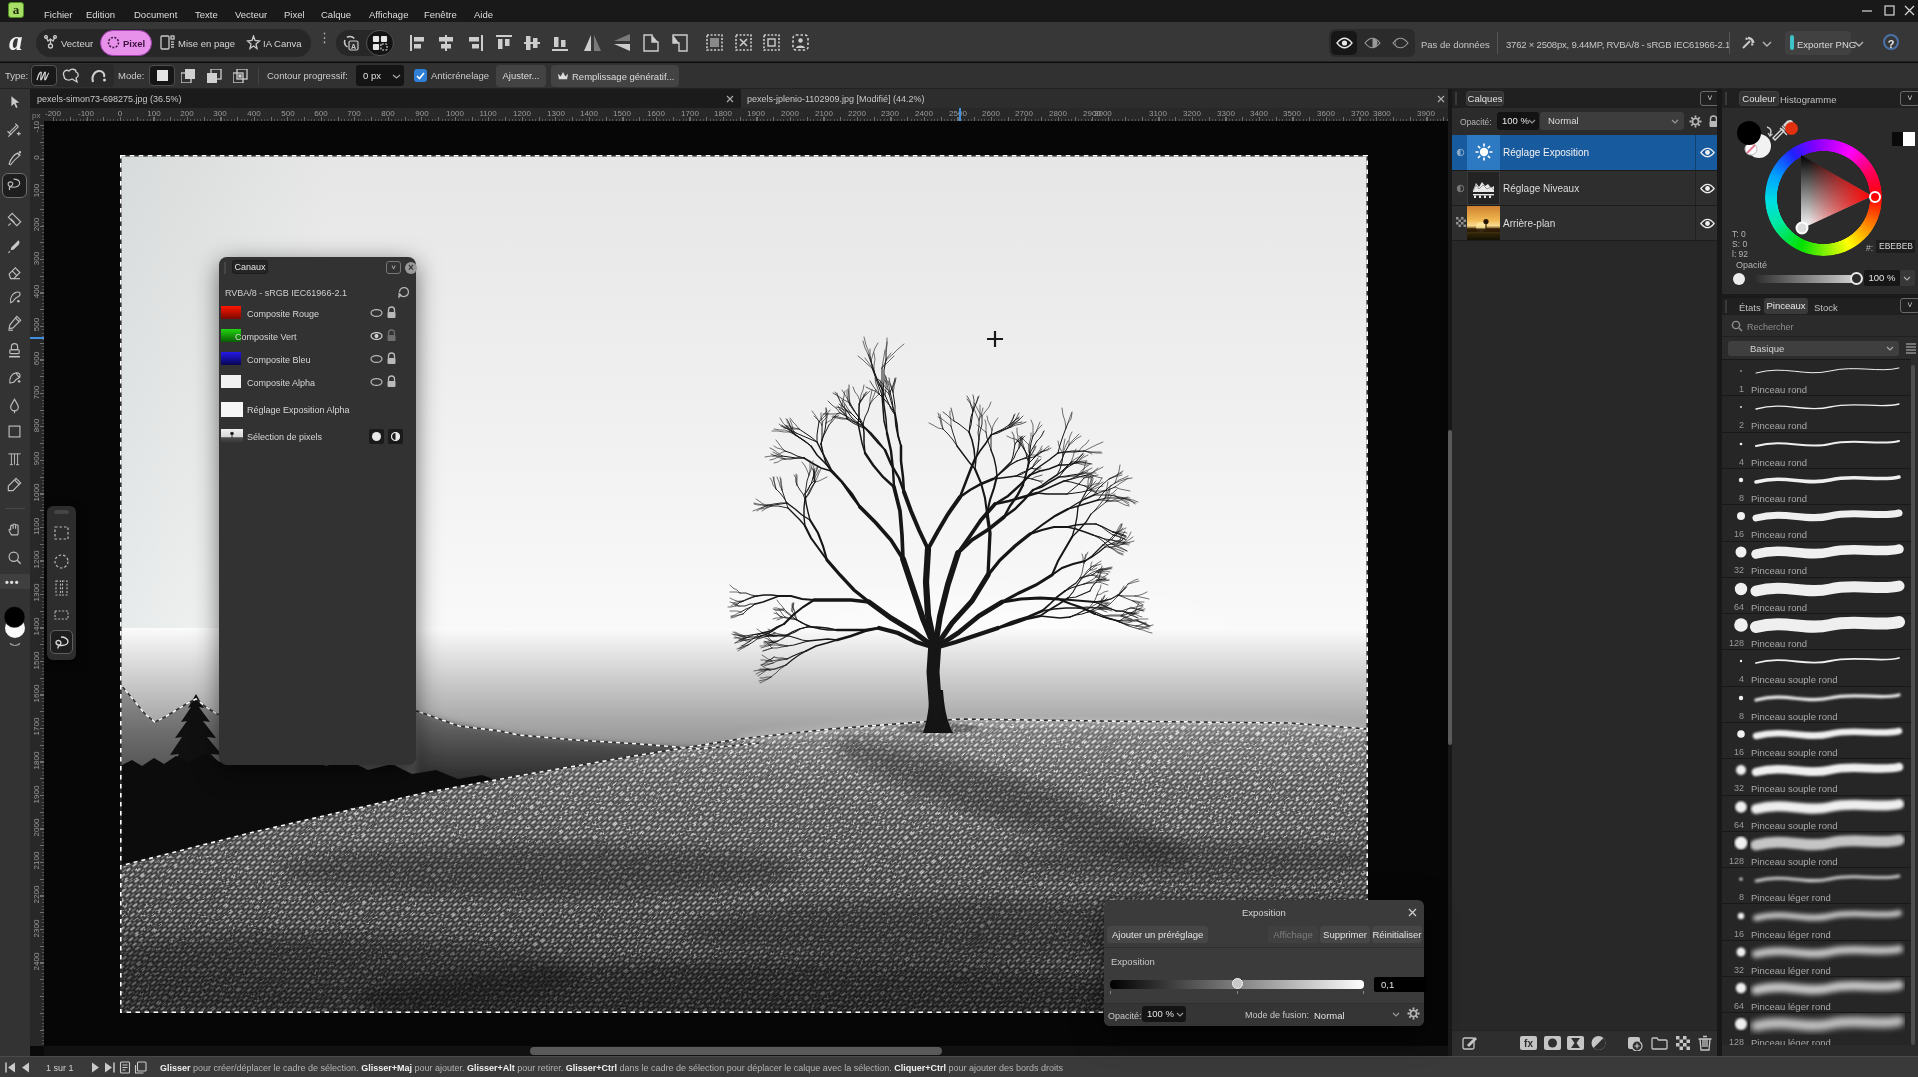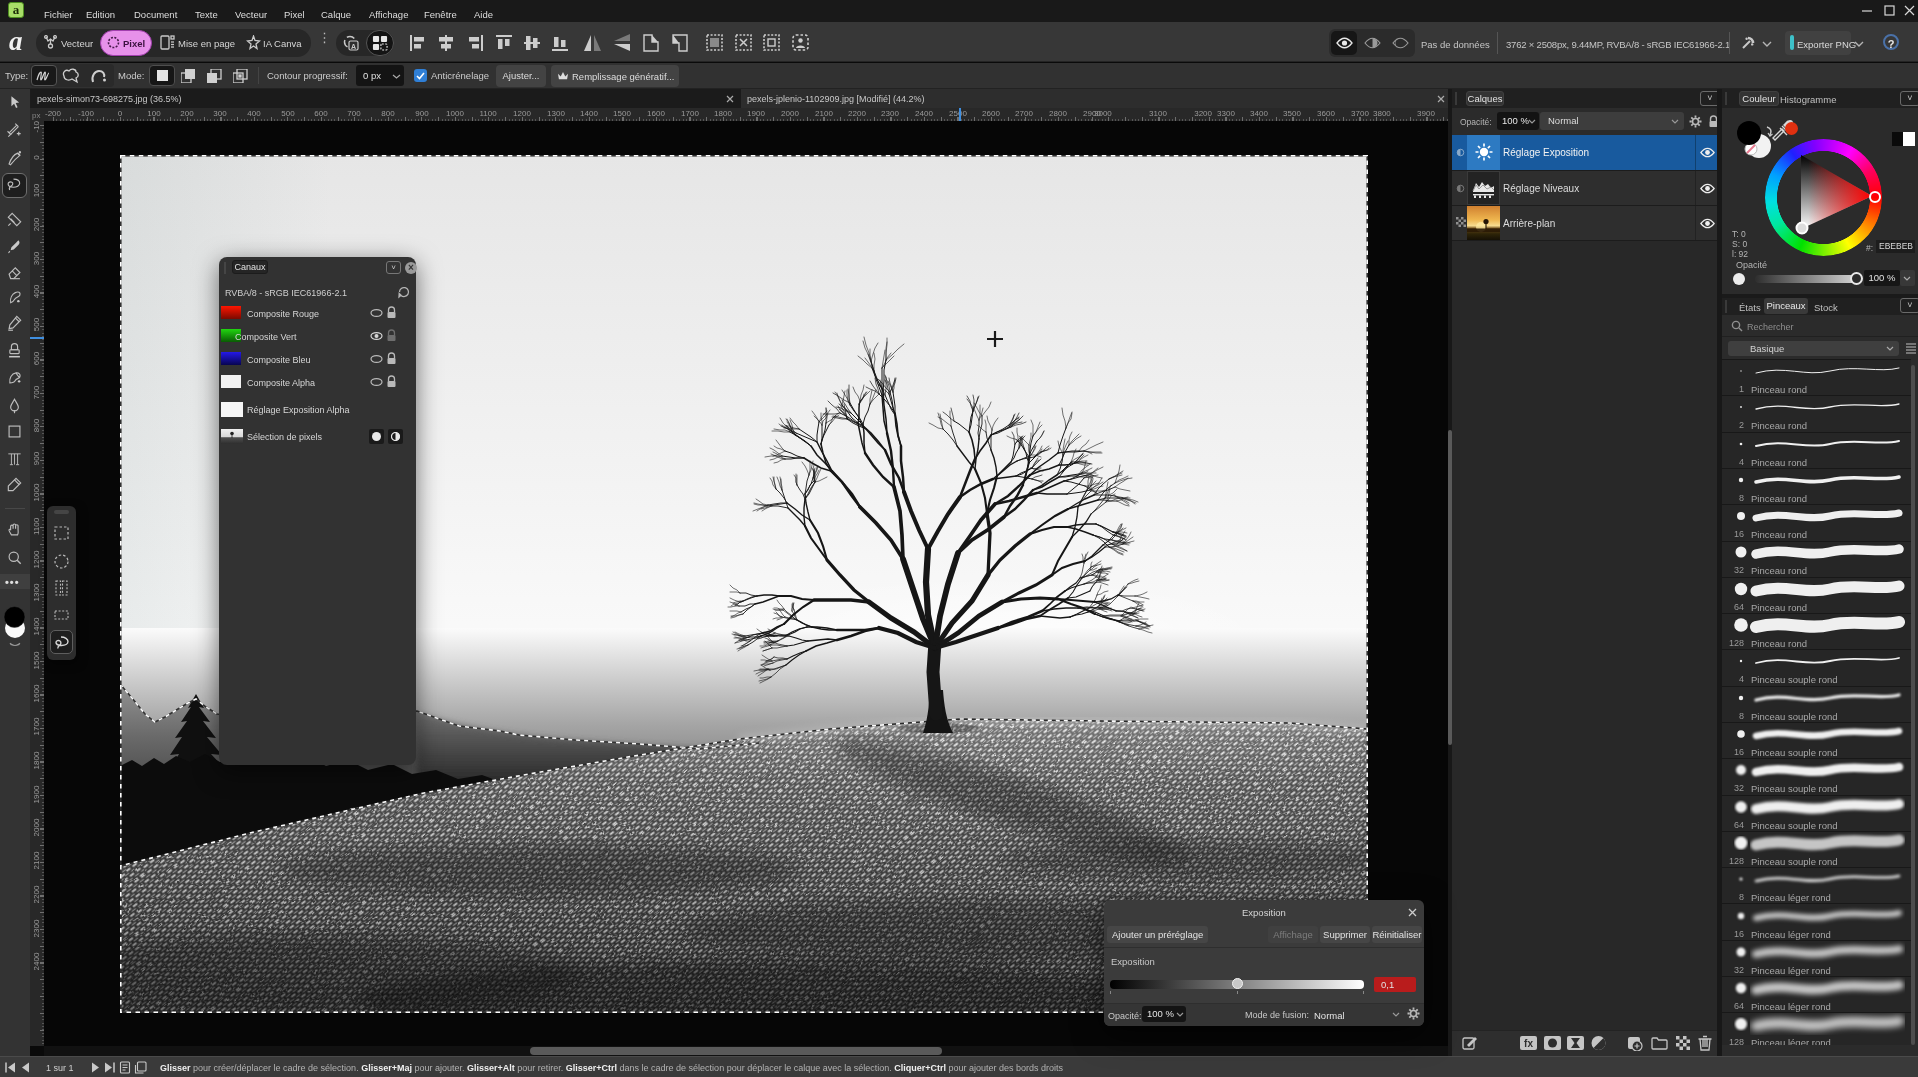--- a/index.html
+++ b/index.html
@@ -351,21 +351,21 @@
 <span style="position:absolute;left:813px;top:1px;width:40px;margin-left:-20px;text-align:center;font-size:8px;color:#9a9a9a">2200</span>
 <span style="position:absolute;left:846px;top:1px;width:40px;margin-left:-20px;text-align:center;font-size:8px;color:#9a9a9a">2300</span>
 <span style="position:absolute;left:880px;top:1px;width:40px;margin-left:-20px;text-align:center;font-size:8px;color:#9a9a9a">2400</span>
 <span style="position:absolute;left:914px;top:1px;width:40px;margin-left:-20px;text-align:center;font-size:8px;color:#9a9a9a">2500</span>
 <span style="position:absolute;left:947px;top:1px;width:40px;margin-left:-20px;text-align:center;font-size:8px;color:#9a9a9a">2600</span>
 <span style="position:absolute;left:980px;top:1px;width:40px;margin-left:-20px;text-align:center;font-size:8px;color:#9a9a9a">2700</span>
 <span style="position:absolute;left:1014px;top:1px;width:40px;margin-left:-20px;text-align:center;font-size:8px;color:#9a9a9a">2800</span>
 <span style="position:absolute;left:1048px;top:1px;width:40px;margin-left:-20px;text-align:center;font-size:8px;color:#9a9a9a">2900</span>
 <span style="position:absolute;left:1070px;top:1px;width:40px;margin-left:-20px;font-size:8px;color:#9a9a9a">3000</span>
 <span style="position:absolute;left:1114px;top:1px;width:40px;margin-left:-20px;text-align:center;font-size:8px;color:#9a9a9a">3100</span>
-<span style="position:absolute;left:1148px;top:1px;width:40px;margin-left:-20px;text-align:right;font-size:8px;color:#9a9a9a">3200</span>
+<span style="position:absolute;left:1148px;top:1px;width:40px;margin-left:-20px;text-align:center;font-size:8px;color:#9a9a9a">3200</span>
 <span style="position:absolute;left:1182px;top:1px;width:40px;margin-left:-20px;text-align:center;font-size:8px;color:#9a9a9a">3300</span>
 <span style="position:absolute;left:1215px;top:1px;width:40px;margin-left:-20px;text-align:center;font-size:8px;color:#9a9a9a">3400</span>
 <span style="position:absolute;left:1248px;top:1px;width:40px;margin-left:-20px;text-align:center;font-size:8px;color:#9a9a9a">3500</span>
 <span style="position:absolute;left:1282px;top:1px;width:40px;margin-left:-20px;text-align:center;font-size:8px;color:#9a9a9a">3600</span>
 <span style="position:absolute;left:1316px;top:1px;width:40px;margin-left:-20px;text-align:center;font-size:8px;color:#9a9a9a">3700</span>
 <span style="position:absolute;left:1349px;top:1px;width:40px;margin-left:-20px;text-align:left;font-size:8px;color:#9a9a9a">3800</span>
 <span style="position:absolute;left:1382px;top:1px;width:40px;margin-left:-20px;text-align:center;font-size:8px;color:#9a9a9a">3900</span>
 <div style="position:absolute;left:915px;top:0;width:2px;height:13px;background:#3f8fe0"></div>
   </div>
 <div id="vruler">
@@ -1761,21 +1761,21 @@
 <div style="position:absolute;left:164px;top:26px;width:50px;height:17px;background:#404040;border-radius:3px;color:#7d7d7d;text-align:center;line-height:17px;font-size:9.5px;white-space:nowrap">Affichage</div>
 <div style="position:absolute;left:216px;top:26px;width:50px;height:17px;background:#464646;border-radius:3px;color:#e2e2e2;text-align:center;line-height:17px;font-size:9.5px;white-space:nowrap">Supprimer</div>
 <div style="position:absolute;left:268px;top:26px;width:50px;height:17px;background:#464646;border-radius:3px;color:#e2e2e2;text-align:center;line-height:17px;font-size:9.5px;white-space:nowrap">Réinitialiser</div>
 <div style="position:absolute;left:0;top:47px;width:320px;height:1px;background:#2e2e2e"></div>
 <span style="position:absolute;left:7px;top:56px">Exposition</span>
 <div style="position:absolute;left:6px;top:80px;width:254px;height:9px;border-radius:4px;background:linear-gradient(90deg,#000,#fff)"></div>
 <div style="position:absolute;left:128px;top:78px;width:11px;height:11px;border-radius:50%;background:#c9c9c9;border:1.5px solid #f2f2f2"></div>
 <div style="position:absolute;left:6px;top:91px;width:1px;height:3px;background:#888"></div>
 <div style="position:absolute;left:133px;top:91px;width:1px;height:3px;background:#888"></div>
 <div style="position:absolute;left:259px;top:91px;width:1px;height:3px;background:#888"></div>
-<div style="position:absolute;left:270px;top:77px;width:42px;height:15px;background:#b91c1c;border-radius:2px;color:#e2e2e2;line-height:15px;padding-left:7px">0,1</div>
+<div style="position:absolute;left:270px;top:77px;width:52px;height:15px;background:#000000;border-radius:2px;color:#e2e2e2;line-height:15px;padding-left:7px">0,1</div>
 <div style="position:absolute;left:0;top:103px;width:320px;height:1px;background:#2e2e2e"></div>
 <div style="position:absolute;left:0;top:104px;width:320px;height:22px;background:#353535;border-radius:0 0 6px 6px"></div>
 <span style="position:absolute;left:4px;top:111px;font-size:9px">Opacité:</span>
 <div style="position:absolute;left:38px;top:106px;width:44px;height:16px;background:#141414;border-radius:3px;color:#e2e2e2;line-height:16px"><span style="margin-left:5px">100 %</span></div>
 <svg class="abs" style="left:72px;top:112px" width="8" height="5" viewBox="0 0 8 5" fill="none" stroke="#999" stroke-width="1.2">
       <path d="M1,1 L4,4 L7,1"></path>
     </svg>
 <span style="position:absolute;left:141px;top:110px;font-size:9px">Mode de fusion:</span>
 <span style="position:absolute;left:210px;top:110px;color:#e2e2e2;font-size:9.5px">Normal</span>
 <svg class="abs" style="left:288px;top:112px" width="8" height="5" viewBox="0 0 8 5" fill="none" stroke="#999" stroke-width="1.2">

